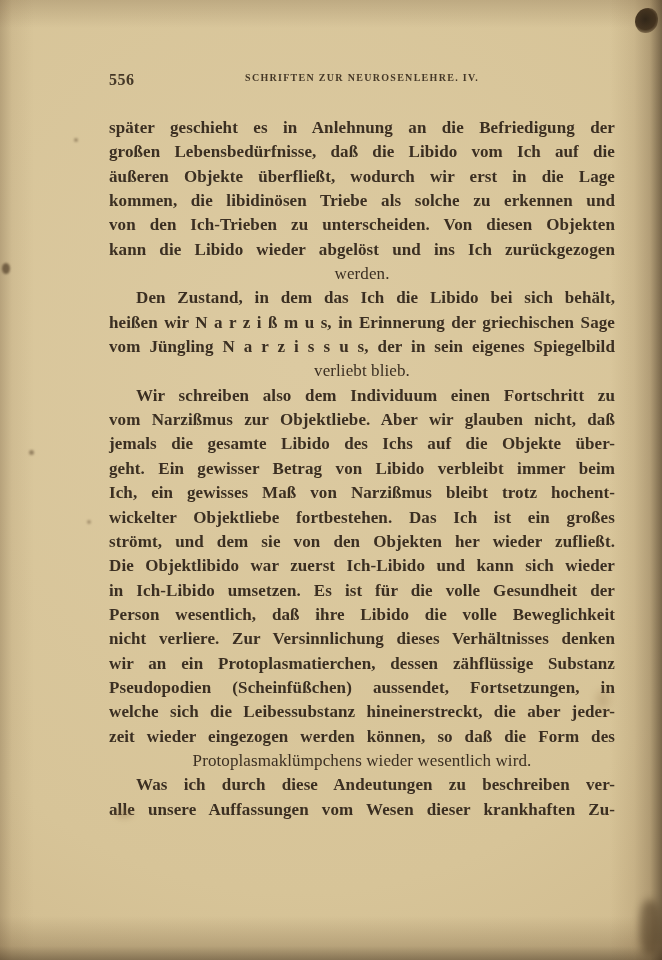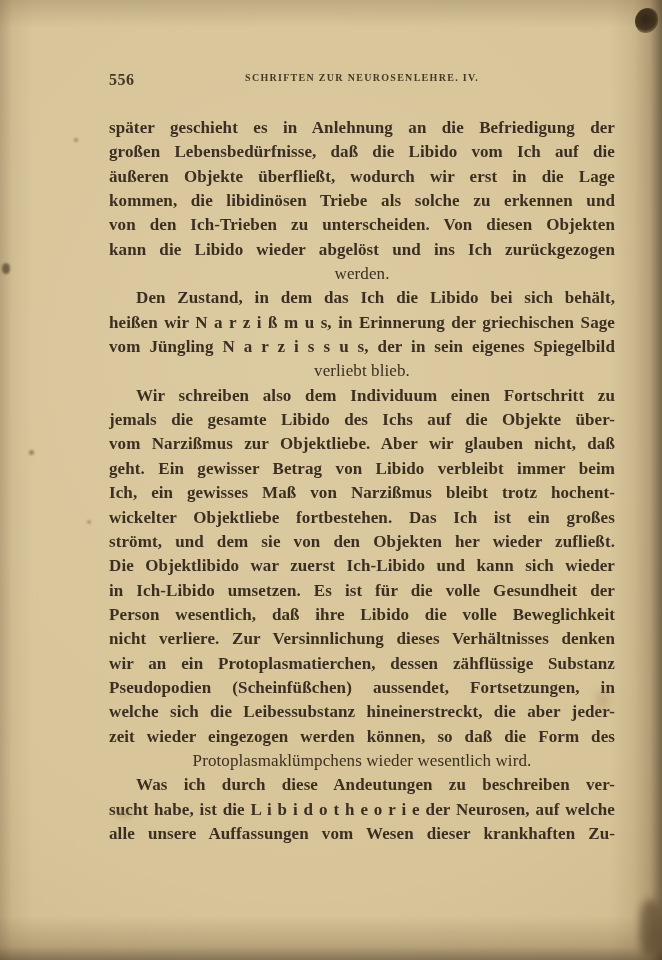--- a/index.html
+++ b/index.html
@@ -135,37 +135,36 @@
       <div class="line j">äußeren Objekte überfließt, wodurch wir erst in die Lage</div>
       <div class="line j">kommen, die libidinösen Triebe als solche zu erkennen und</div>
       <div class="line j">von den Ich-Trieben zu unterscheiden. Von diesen Objekten</div>
       <div class="line j">kann die Libido wieder abgelöst und ins Ich zurückgezogen</div>
       <div class="line">werden.</div>
       <div class="line j ind">Den Zustand, in dem das Ich die Libido bei sich behält,</div>
       <div class="line j">heißen wir N a r z i ß m u s, in Erinnerung der griechischen Sage</div>
       <div class="line j">vom Jüngling N a r z i s s u s, der in sein eigenes Spiegelbild</div>
       <div class="line">verliebt blieb.</div>
       <div class="line j ind">Wir schreiben also dem Individuum einen Fortschritt zu</div>
+      <div class="line j">vom Narzißmus zur Objektliebe. Aber wir glauben nicht, daß</div>
       <div class="line j">jemals die gesamte Libido des Ichs auf die Objekte über-</div>
-      <div class="line j">vom Narzißmus zur Objektliebe. Aber wir glauben nicht, daß</div>
       <div class="line j">geht. Ein gewisser Betrag von Libido verbleibt immer beim</div>
       <div class="line j">Ich, ein gewisses Maß von Narzißmus bleibt trotz hochent-</div>
       <div class="line j">wickelter Objektliebe fortbestehen. Das Ich ist ein großes</div>
       <div class="line j">strömt, und dem sie von den Objekten her wieder zufließt.</div>
       <div class="line j">Die Objektlibido war zuerst Ich-Libido und kann sich wieder</div>
       <div class="line j">in Ich-Libido umsetzen. Es ist für die volle Gesundheit der</div>
       <div class="line j">Person wesentlich, daß ihre Libido die volle Beweglichkeit</div>
       <div class="line j">nicht verliere. Zur Versinnlichung dieses Verhältnisses denken</div>
       <div class="line j">wir an ein Protoplasmatierchen, dessen zähflüssige Substanz</div>
       <div class="line j">Pseudopodien (Scheinfüßchen) aussendet, Fortsetzungen, in</div>
       <div class="line j">welche sich die Leibessubstanz hineinerstreckt, die aber jeder-</div>
       <div class="line j">zeit wieder eingezogen werden können, so daß die Form des</div>
       <div class="line">Protoplasmaklümpchens wieder wesentlich wird.</div>
       <div class="line j ind">Was ich durch diese Andeutungen zu beschreiben ver-</div>
-      <div class="line j">sucht habe, ist die L i b i d o t h e o r i e der Neurosen, auf welche</div>
       <div class="line j">alle unsere Auffassungen vom Wesen dieser krankhaften Zu-</div>
     </div>
 
   <div class="stain stain-corner"></div>
   <div class="stain stain-edge-left"></div>
   <div class="stain stain-speck-1"></div>
   <div class="stain stain-speck-2"></div>
   <div class="stain stain-speck-3"></div>
   <div class="stain stain-smudge-1"></div>
   <div class="stain stain-smudge-2"></div>

